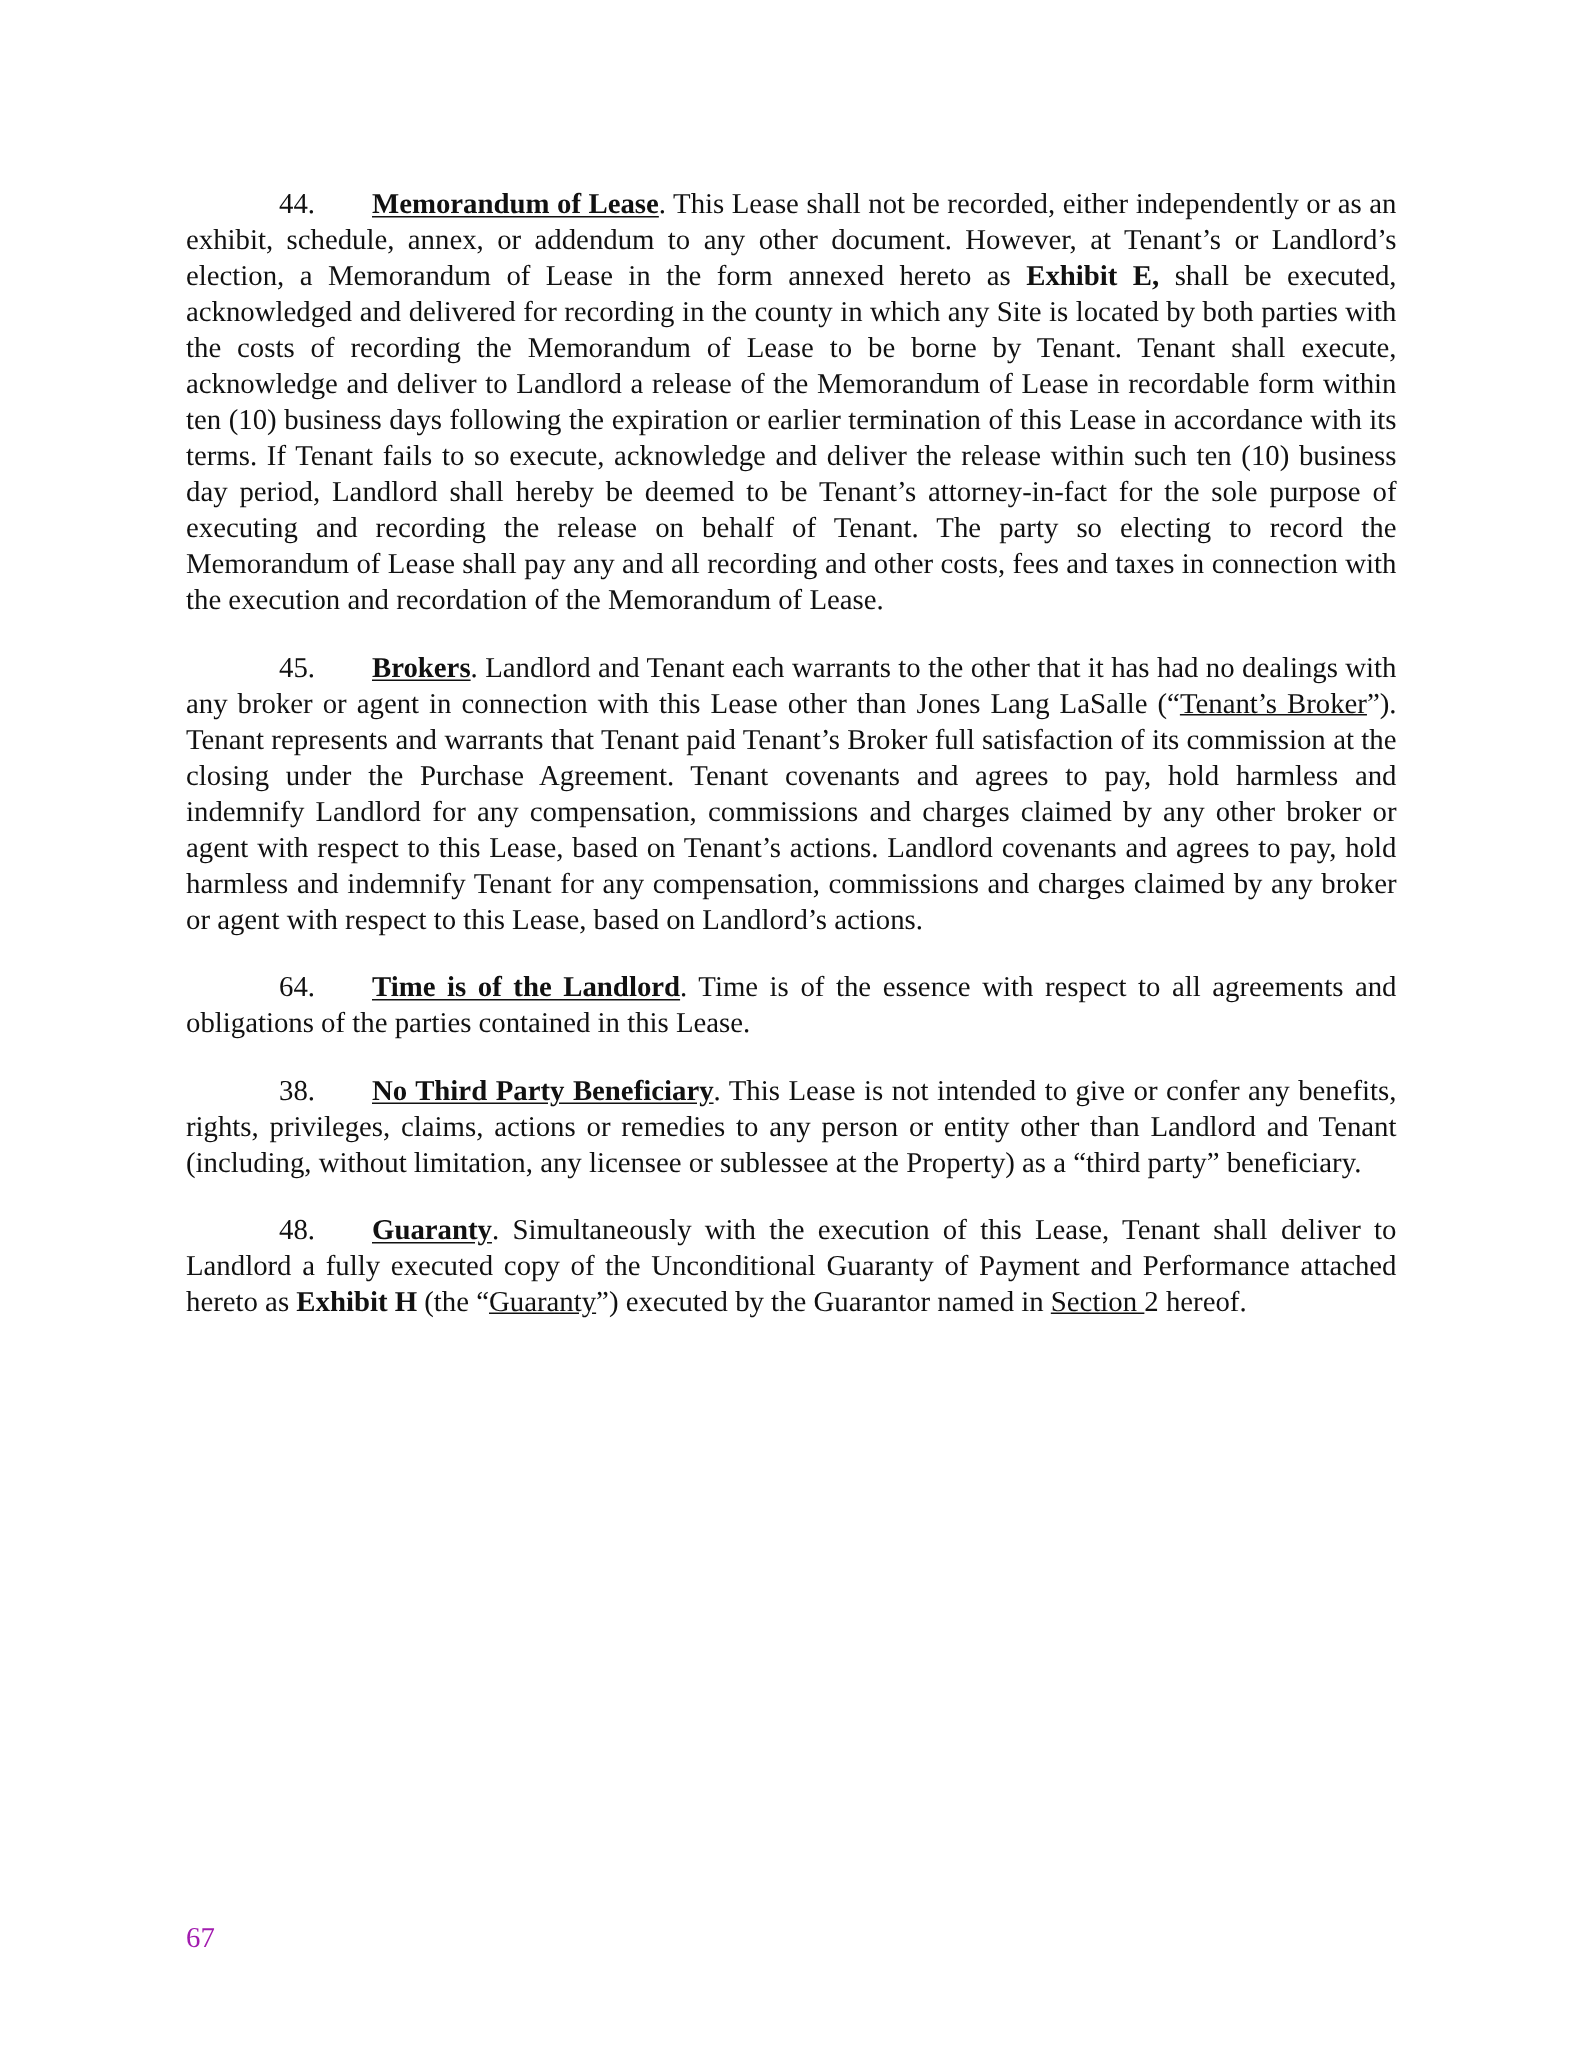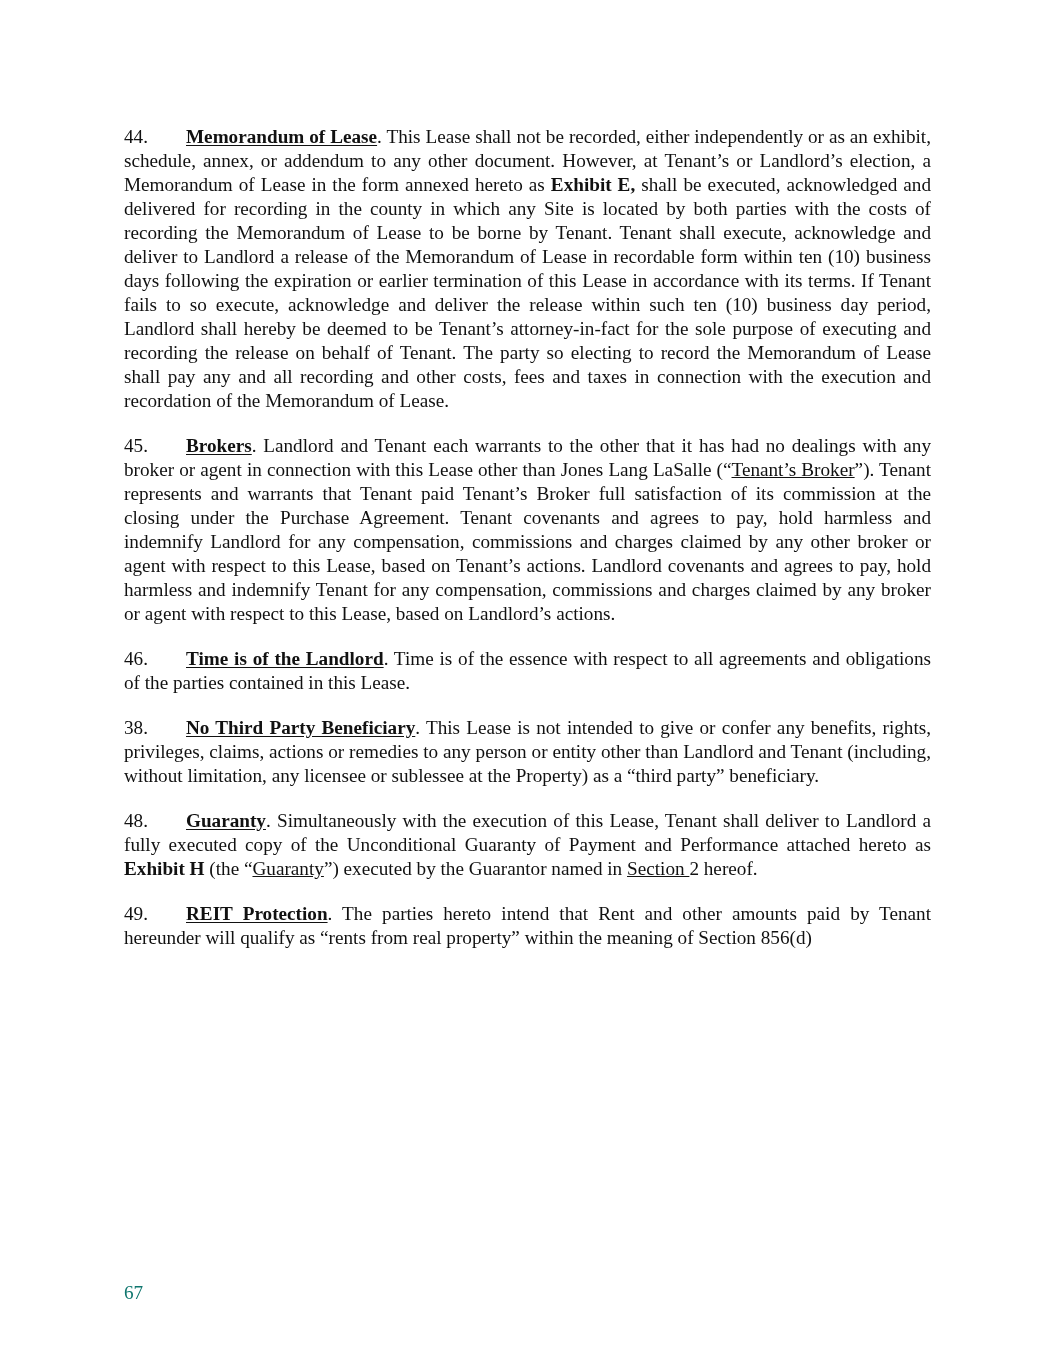--- a/index.html
+++ b/index.html
@@ -10,58 +10,55 @@
     top: 125px;
     width: 807px;
     font-family: "Liberation Serif", "DejaVu Serif", serif;
     font-size: 19.2px;
     line-height: 24px;
     color: #111111;
     text-align: justify;
   }
   .para { margin: 0 0 21px 0; }
   .para.caps { text-align: justify; letter-spacing: 0; }
-  .num { display: inline-block; width: 62px; }
+  .num { display: inline-block; width: 62px; margin-left: 62px; }
   .heading { font-weight: bold; text-decoration: underline; text-underline-offset: 2px; }
   .bold { font-weight: bold; }
   .ul { text-decoration: underline; }
   .page-number {
     position: absolute;
     left: 124px;
     top: 1282px;
     font-family: "Liberation Serif", "DejaVu Serif", serif;
     font-size: 19.2px;
-    color: #0f766e;
+    color: #a21caf;
   }
 </style>
 </head>
 <body>
 
 <div class="page">
 
 
   <p class="para">
     <span class="num">44.</span><span class="heading">Memorandum of Lease</span><span>. This Lease shall not be recorded, either independently or as an exhibit, schedule, annex, or addendum to any other document.  However, at Tenant’s or Landlord’s election, a Memorandum of Lease in the form annexed hereto as </span><span class="bold">Exhibit E,</span><span> shall be executed, acknowledged and delivered for recording in the county in which any Site is located by both parties with the costs of recording the Memorandum of Lease to be borne by Tenant.  Tenant shall execute, acknowledge and deliver to Landlord a release of the Memorandum of Lease in recordable form within ten (10) business days following the expiration or earlier termination of this Lease in accordance with its terms.  If Tenant fails to so execute, acknowledge and deliver the release within such ten (10) business day period, Landlord shall hereby be deemed to be Tenant’s attorney-in-fact for the sole purpose of executing and recording the release on behalf of Tenant.  The party so electing to record the Memorandum of Lease shall pay any and all recording and other costs, fees and taxes in connection with the execution and recordation of the Memorandum of Lease.</span>
   </p>
 
   <p class="para">
     <span class="num">45.</span><span class="heading">Brokers</span><span>.  Landlord and Tenant each warrants to the other that it has had no dealings with any broker or agent in connection with this Lease other than Jones Lang LaSalle (“</span><span class="ul">Tenant’s Broker</span><span>”).  Tenant represents and warrants that Tenant paid Tenant’s Broker full satisfaction of its commission at the closing under the Purchase Agreement.  Tenant covenants and agrees to pay, hold harmless and indemnify Landlord for any compensation, commissions and charges claimed by any other broker or agent with respect to this Lease, based on Tenant’s actions. Landlord covenants and agrees to pay, hold harmless and indemnify Tenant for any compensation, commissions and charges claimed by any broker or agent with respect to this Lease, based on Landlord’s actions.</span>
   </p>
 
   <p class="para">
-    <span class="num">46.</span><span class="heading">Time is of the Landlord</span><span>.  Time is of the essence with respect to all agreements and obligations of the parties contained in this Lease.</span>
+    <span class="num">64.</span><span class="heading">Time is of the Landlord</span><span>.  Time is of the essence with respect to all agreements and obligations of the parties contained in this Lease.</span>
   </p>
 
   <p class="para">
     <span class="num">38.</span><span class="heading">No Third Party Beneficiary</span><span>.  This Lease is not intended to give or confer any benefits, rights, privileges, claims, actions or remedies to any person or entity other than Landlord and Tenant (including, without limitation, any licensee or sublessee at the Property) as a “third party” beneficiary.</span>
   </p>
 
   <p class="para">
     <span class="num">48.</span><span class="heading">Guaranty</span><span>.  Simultaneously with the execution of this Lease, Tenant shall deliver to Landlord a fully executed copy of the Unconditional Guaranty of Payment and Performance attached hereto as </span><span class="bold">Exhibit H</span><span> (the “</span><span class="ul">Guaranty</span><span>”) executed by the Guarantor named in </span><span class="ul">Section </span><span>2 hereof.</span>
   </p>
 
-  <p class="para">
-    <span class="num">49.</span><span class="heading">REIT Protection</span><span>.  The parties hereto intend that Rent and other amounts paid by Tenant hereunder will qualify as “rents from real property” within the meaning of Section 856(d)</span>
-  </p>
 
 </div>
 
 <div class="page-number">67</div>
 
 </body></html>

